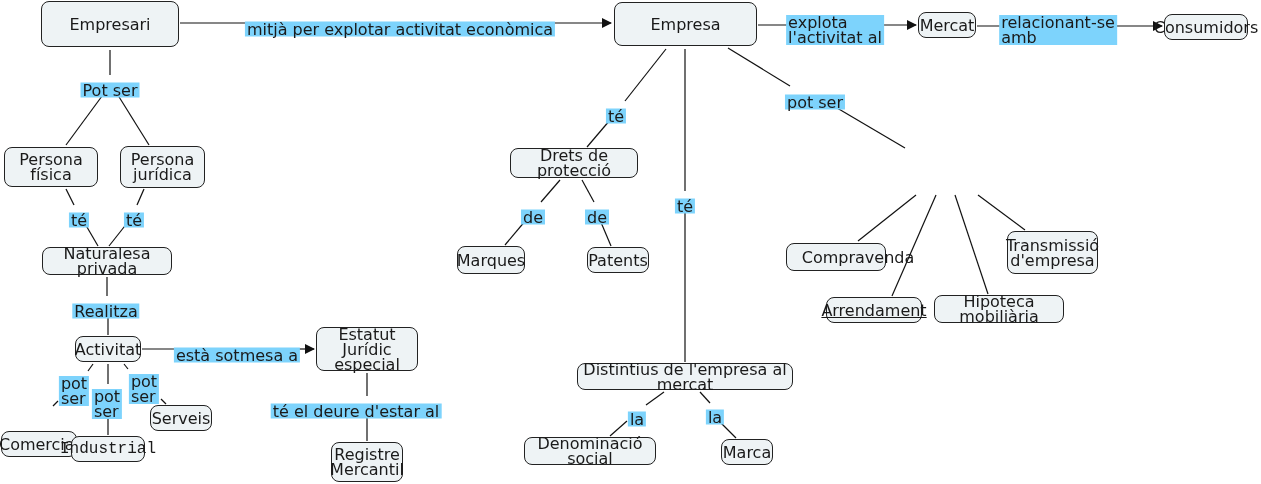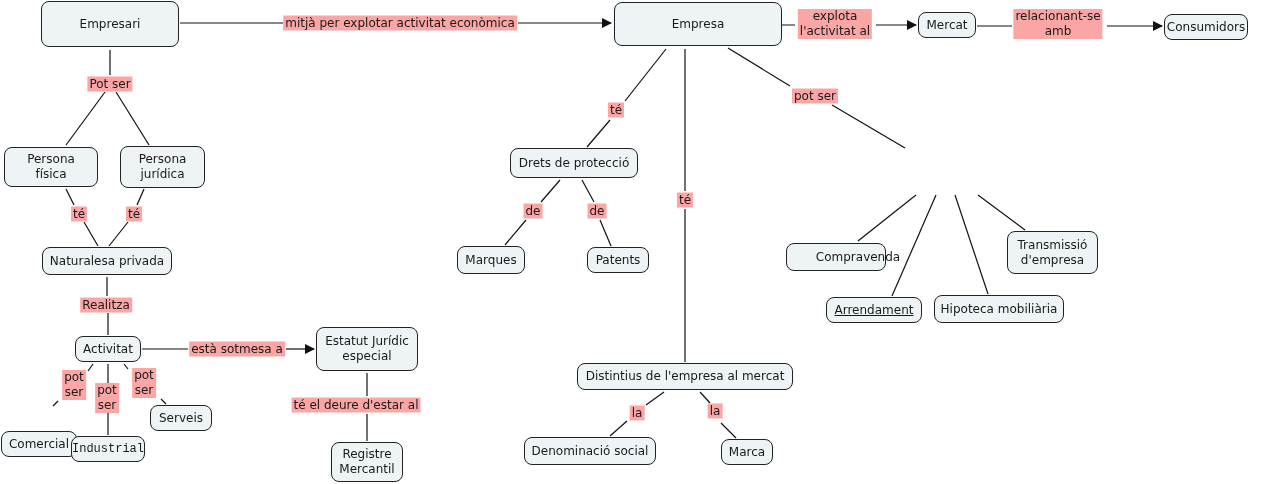--- a/index.html
+++ b/index.html
@@ -1,19 +1,19 @@
 <!DOCTYPE html>
 <html><head>
 <meta charset="utf-8">
 <style>
   html,body{margin:0;padding:0;background:#ffffff;}
-  #canvas{position:relative;width:1261px;height:484px;overflow:hidden;background:#ffffff;font-family:"DejaVu Sans","Liberation Sans",sans-serif;font-size:12px;color:#1a1a1a;}
+  #canvas{position:relative;width:1261px;height:484px;overflow:hidden;background:#ffffff;font-family:"DejaVu Sans","Liberation Sans",sans-serif;font-size:16px;color:#1a1a1a;}
   svg#links{position:absolute;left:0;top:0;width:1261px;height:484px;}
   .node{position:absolute;box-sizing:border-box;background:#eef3f5;border:1px solid #222;border-radius:8px;display:flex;align-items:center;justify-content:center;text-align:center;line-height:15px;white-space:pre-line;cursor:pointer;}
-  .lbl{position:absolute;background:#fca5a5;text-align:center;line-height:15px;white-space:pre-line;transform:translate(-50%,-50%);padding:0 2px;}
+  .lbl{position:absolute;background:#7dd3fc;line-height:15px;white-space:pre-line;transform:translate(-50%,-50%);padding:0 2px;margin-top:6px;}
 </style>
 </head>
 <body>
 
 <div id="canvas">
   <svg id="links">
     <defs>
       <marker id="arrow" markerWidth="10" markerHeight="10" refX="9" refY="5" orient="auto" markerUnits="userSpaceOnUse">
         <path d="M0,0 L10,5 L0,10 z" fill="#111"></path>
       </marker>
@@ -70,21 +70,21 @@
     <line x1="728" y1="48" x2="790" y2="86" stroke="#111" stroke-width="1.2"></line>
     <line x1="832" y1="105" x2="905" y2="148" stroke="#111" stroke-width="1.2"></line>
 
     <line x1="916" y1="195" x2="858" y2="241" stroke="#111" stroke-width="1.2"></line>
     <line x1="936" y1="195" x2="892" y2="296" stroke="#111" stroke-width="1.2"></line>
     <line x1="955" y1="195" x2="988" y2="294" stroke="#111" stroke-width="1.2"></line>
     <line x1="978" y1="195" x2="1025" y2="230" stroke="#111" stroke-width="1.2"></line>
   </svg>
 
   <div class="node" style="left:41px;top:1px;width:138px;height:46px;">Empresari</div>
-  <div class="node" style="left:614px;top:2px;width:168px;height:44px;">Empresa</div>
+  <div class="node" style="left:614px;top:2px;width:143px;height:44px;">Empresa</div>
   <div class="node" style="left:918px;top:12px;width:58px;height:26px;">Mercat</div>
   <div class="node" style="left:1164px;top:14px;width:84px;height:26px;">Consumidors</div>
 
   <div class="node" style="left:4px;top:147px;width:94px;height:40px;">Persona
 física</div>
   <div class="node" style="left:120px;top:146px;width:85px;height:42px;">Persona
 jurídica</div>
   <div class="node" style="left:42px;top:247px;width:130px;height:28px;">Naturalesa privada</div>
   <div class="node" style="left:75px;top:336px;width:66px;height:26px;">Activitat</div>
   <div class="node" style="left:316px;top:327px;width:102px;height:44px;">Estatut Jurídic

